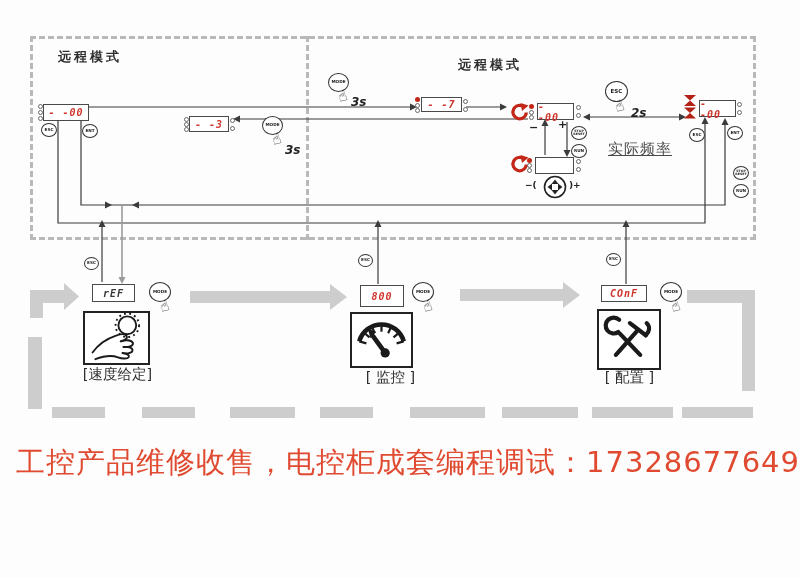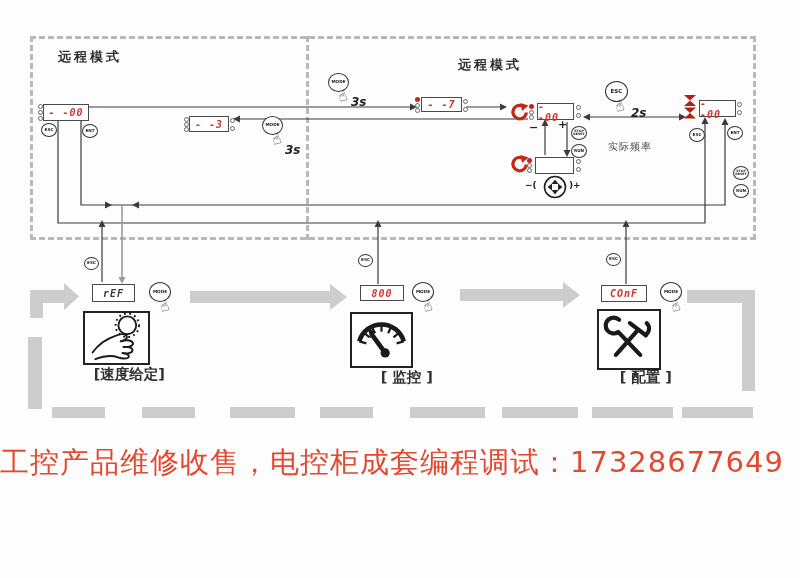--- a/index.html
+++ b/index.html
@@ -17,24 +17,24 @@
   .dotw{width:5px;height:5px;border:1px solid #666;border-radius:50%;background:#fff;z-index:3;box-sizing:border-box;}
   .dotr{width:5px;height:5px;border-radius:50%;background:#c22717;z-index:3;}
   .btn{border:1.3px solid #333;border-radius:50%;background:#fff;display:flex;flex-direction:column;
        align-items:center;justify-content:center;font-weight:bold;color:#222;z-index:3;text-align:center;
        line-height:1;font-size:4.2px;letter-spacing:0;box-sizing:border-box;}
   .btn .tiny{font-size:3.2px;}
   .hand{font-size:15px;color:#1a1a1a;z-index:4;transform:rotate(-18deg);}
   .hold{font-style:italic;font-weight:bold;font-size:12px;color:#222;z-index:3;}
   .pm{font-size:11px;font-weight:bold;color:#222;z-index:3;}
   .dialpm{font-size:9px;font-weight:bold;color:#222;z-index:3;}
-  .freqlabel{font-size:10px;color:#4a4a4a;letter-spacing:1px;z-index:2;}
+  .freqlabel{font-size:15px;color:#4a4a4a;letter-spacing:1px;z-index:2;text-decoration:underline;}
   .iconbox{border:2px solid #222;background:#fff;z-index:2;box-sizing:border-box;}
-  .menulabel{font-size:14.5px;color:#2f2f2f;text-align:right;z-index:2;font-weight:bold;}
-  .footer{width:100%;text-align:left;font-size:29px;font-weight:500;letter-spacing:1px;z-index:5;}
+  .menulabel{font-size:14.5px;color:#2f2f2f;text-align:center;z-index:2;}
+  .footer{width:100%;text-align:right;font-size:29px;font-weight:500;letter-spacing:1px;z-index:5;}
   svg{display:block;}
   .layer{position:absolute;left:0;top:0;z-index:1;}
 </style>
 </head>
 <body>
 
 <div class="stage">
 
 
   <div class="abs dashbox" style="left:30px;top:36px;width:726px;height:204px;"></div>
@@ -206,21 +206,21 @@
       <span>ESC</span>
     </div>
   <div class="abs btn" style="left:358px;top:254px;width:15px;height:13px;">
       <span>ESC</span>
     </div>
   <div class="abs btn" style="left:606px;top:253px;width:15px;height:13px;">
       <span>ESC</span>
     </div>
 
   <div class="abs display dark" style="left:92px;top:284px;width:43px;height:18px;">rEF</div>
-  <div class="abs display" style="left:360px;top:285px;width:44px;height:16px;">800</div>
+  <div class="abs display" style="left:360px;top:285px;width:44px;height:22px;">800</div>
   <div class="abs display" style="left:601px;top:285px;width:46px;height:17px;">COnF</div>
 
   <div class="abs btn" style="left:149px;top:282px;width:22px;height:20px;">
       <span>MODE</span>
     </div>
   <div class="abs hand" style="left:160px;top:297px;">☝</div>
   <div class="abs btn" style="left:412px;top:282px;width:22px;height:20px;">
       <span>MODE</span>
     </div>
   <div class="abs hand" style="left:423px;top:297px;">☝</div>

